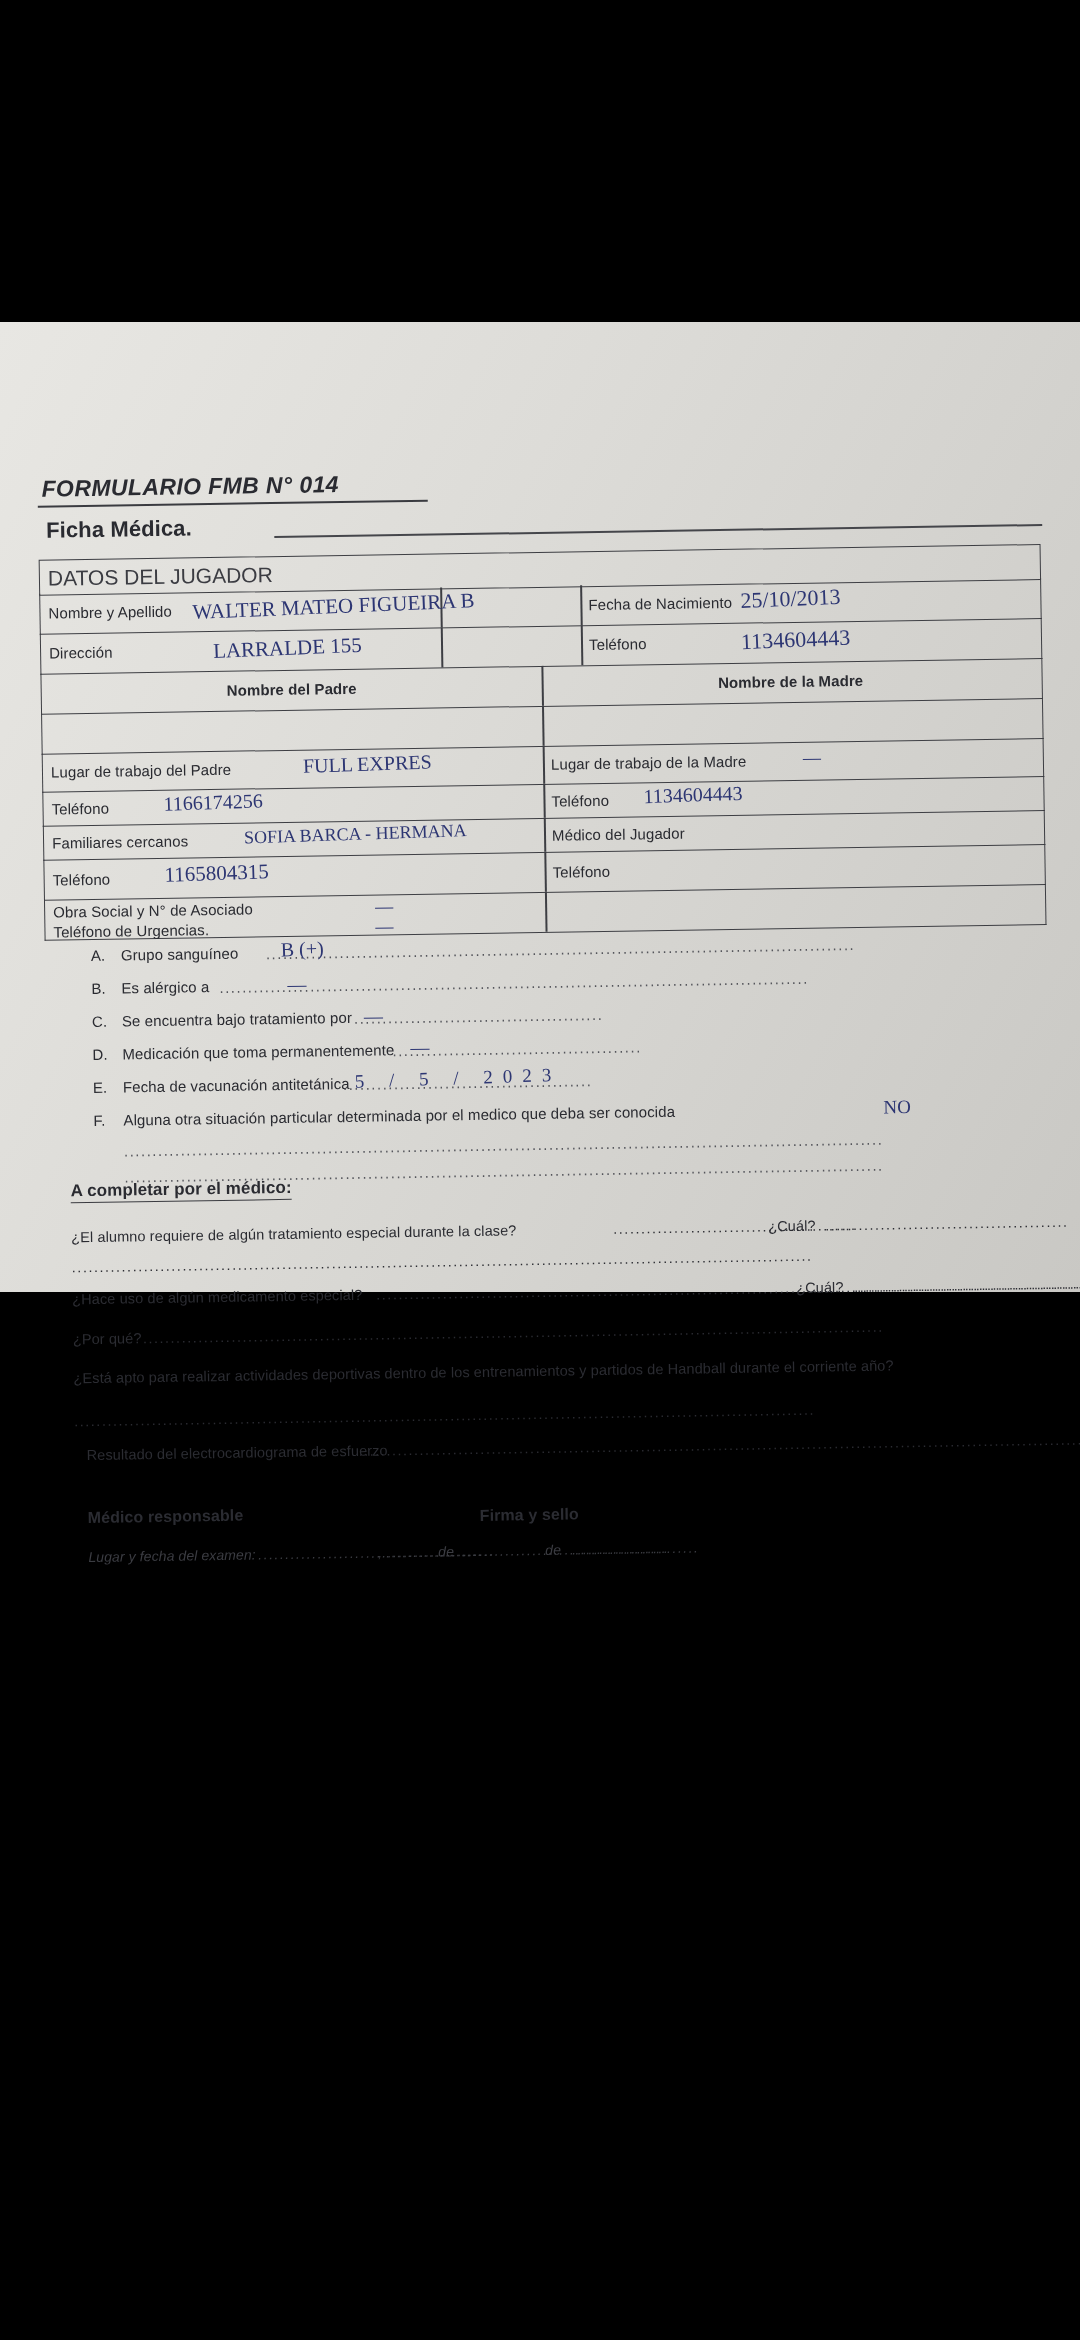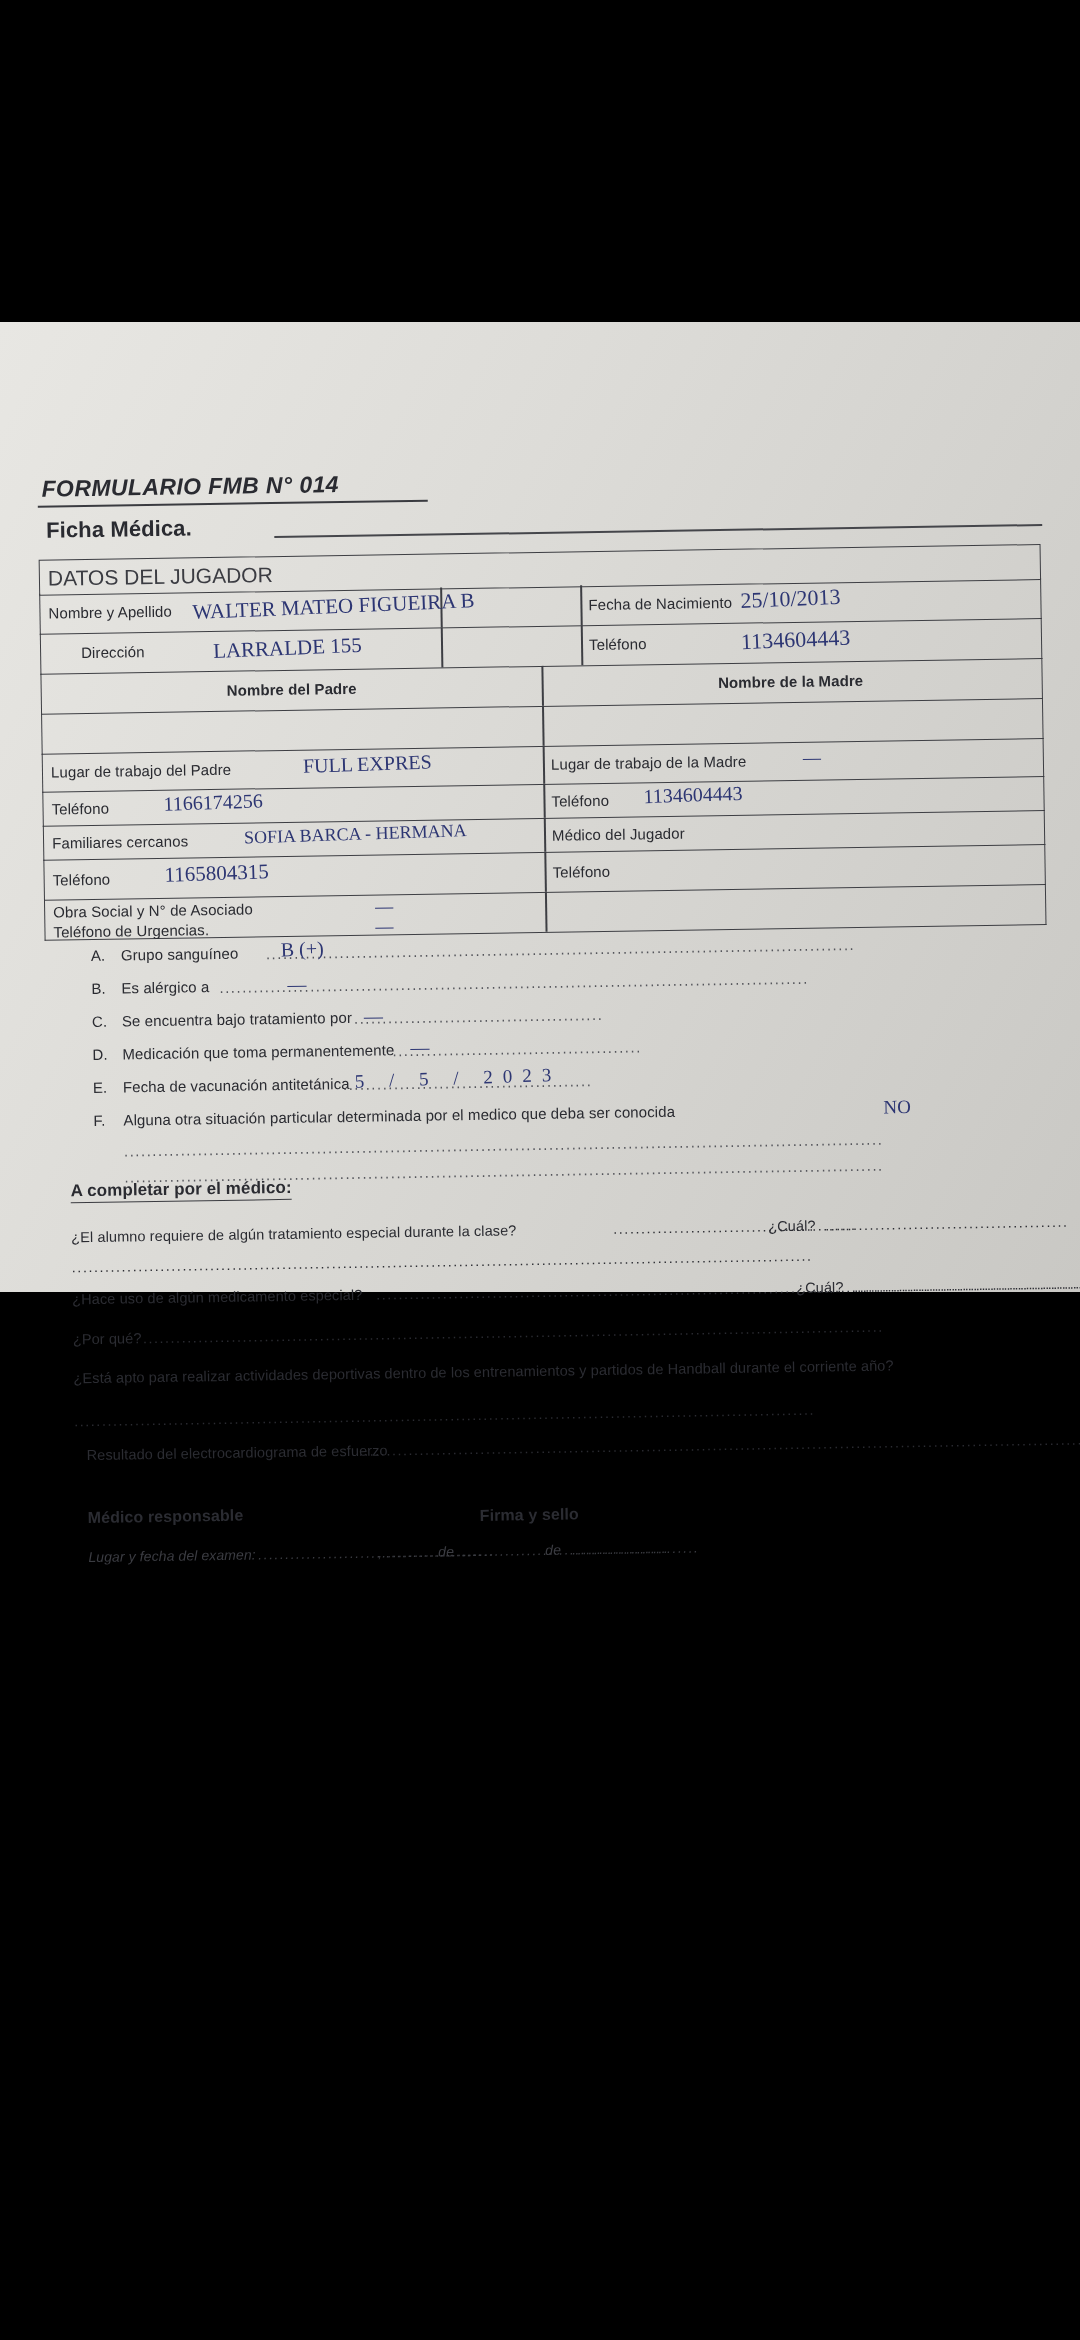--- a/index.html
+++ b/index.html
@@ -153,21 +153,21 @@
         <div class="vdiv" style="left:540px; top:0; height:40px;"></div>
         <div class="cell-label printed" style="left:8px; top:11px;">Nombre y Apellido</div>
         <div class="hw" style="left:152px; top:5px; font-size:21px; transform:rotate(-1.5deg);">WALTER MATEO FIGUEIRA B</div>
         <div class="cell-label printed" style="left:548px; top:11px;">Fecha de Nacimiento</div>
         <div class="hw" style="left:700px; top:4px; font-size:22px; transform:rotate(-1.5deg);">25/10/2013</div>
       </div>
 
       <div id="r2">
         <div class="vdiv" style="left:400px; top:0; height:40px;"></div>
         <div class="vdiv" style="left:540px; top:0; height:40px;"></div>
-        <div class="cell-label printed" style="left:8px; top:11px;margin-left:32px;">Dirección</div>
+        <div class="cell-label printed" style="left:8px; top:11px;">Dirección</div>
         <div class="hw" style="left:172px; top:6px; font-size:21px; transform:rotate(-1.5deg);">LARRALDE 155</div>
         <div class="cell-label printed" style="left:548px; top:11px;">Teléfono</div>
         <div class="hw" style="left:700px; top:5px; font-size:22px; transform:rotate(-1.5deg);">1134604443</div>
       </div>
 
       <div id="r3">
         <div class="vdiv" style="left:500px; top:0; height:40px;"></div>
         <div class="cell-label printed ctr" style="left:0; top:11px; width:500px; font-weight:bold;">Nombre del Padre</div>
         <div class="cell-label printed ctr" style="left:500px; top:11px; width:498px; font-weight:bold;">Nombre de la Madre</div>
       </div>

